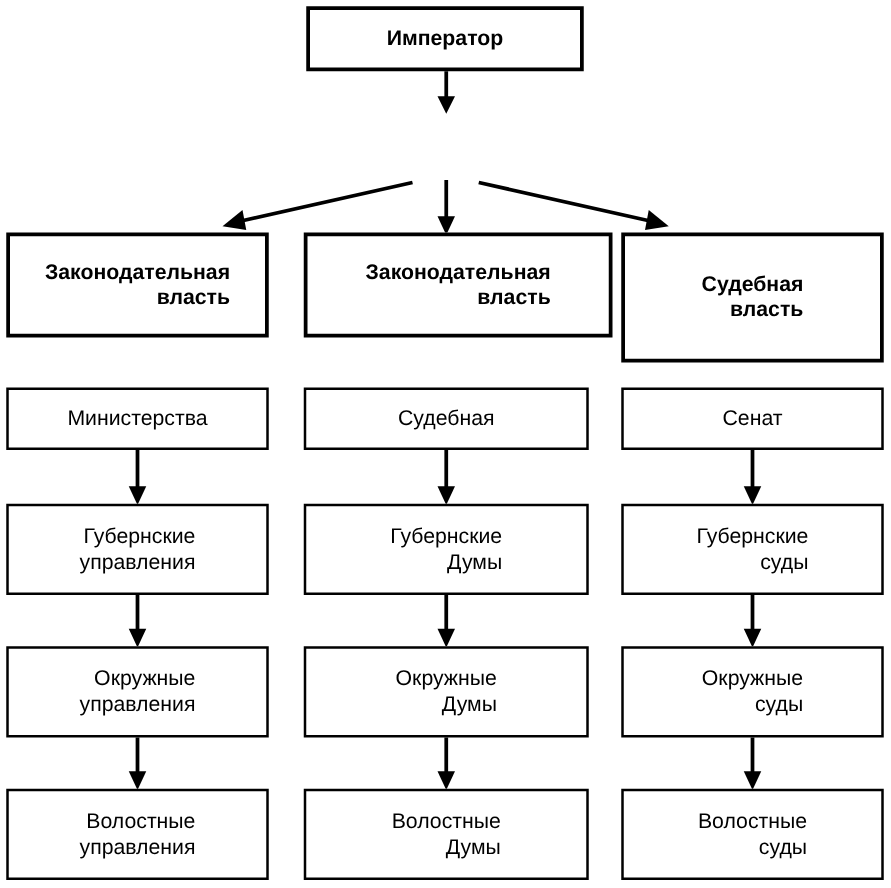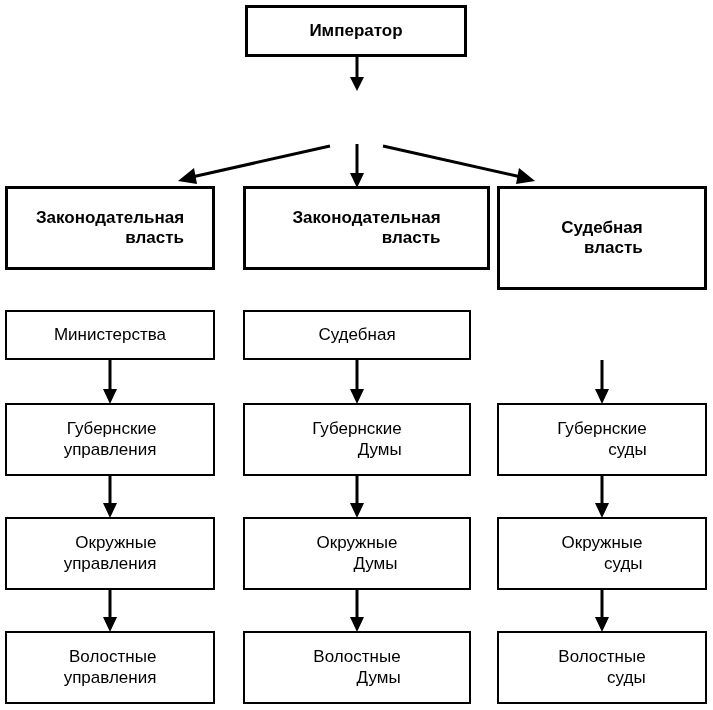--- a/index.html
+++ b/index.html
@@ -173,20 +173,23 @@
       <line x1="17" y1="0" x2="17" y2="30" stroke="#000" stroke-width="3"></line>
       <polygon points="17,42 10,27 24,27" fill="#000"></polygon>
     </svg>
   </div>
 
   <div class="node thin" style="left:243px; top:631px; width:228px; height:73px;">
     <span>Волостные
 Думы</span>
   </div>
 
+  <div class="node thin" style="left:497px; top:310px; width:210px; height:50px;">
+    <span>Сенат</span>
+  </div>
   <div class="arrow" style="left:585px; top:360px; width:34px; height:46px;">
     <svg width="34" height="46" viewBox="0 0 34 46">
       <line x1="17" y1="0" x2="17" y2="32" stroke="#000" stroke-width="3"></line>
       <polygon points="17,44 10,29 24,29" fill="#000"></polygon>
     </svg>
   </div>
 
   <div class="node thin" style="left:497px; top:403px; width:210px; height:73px;">
     <span>Губернские
 суды</span>

